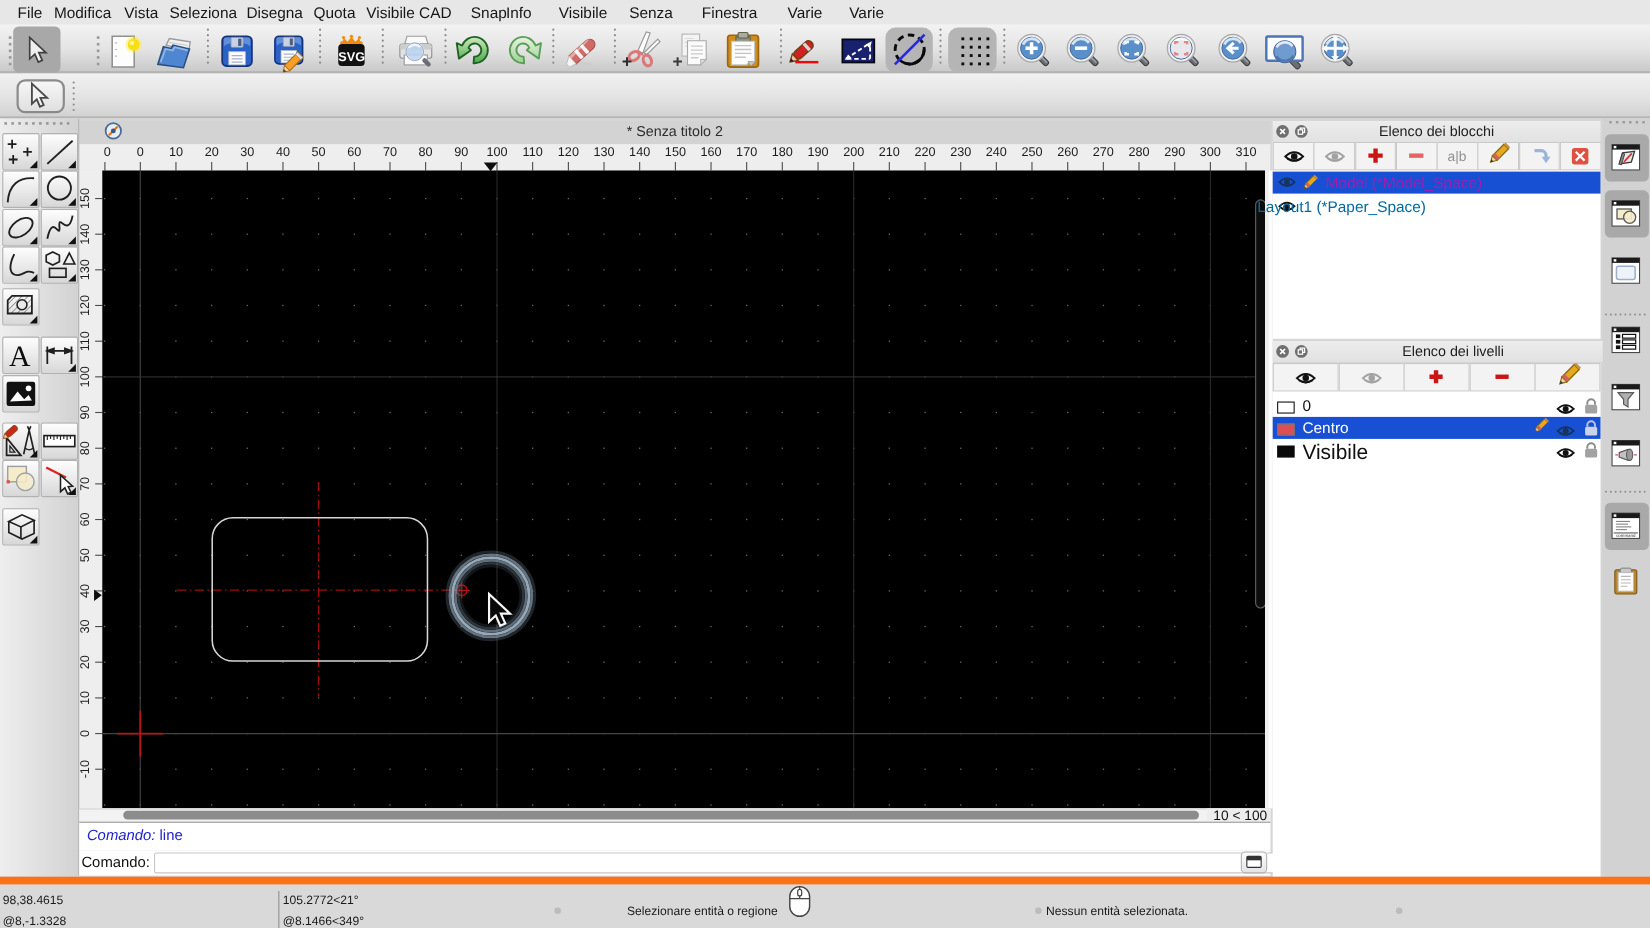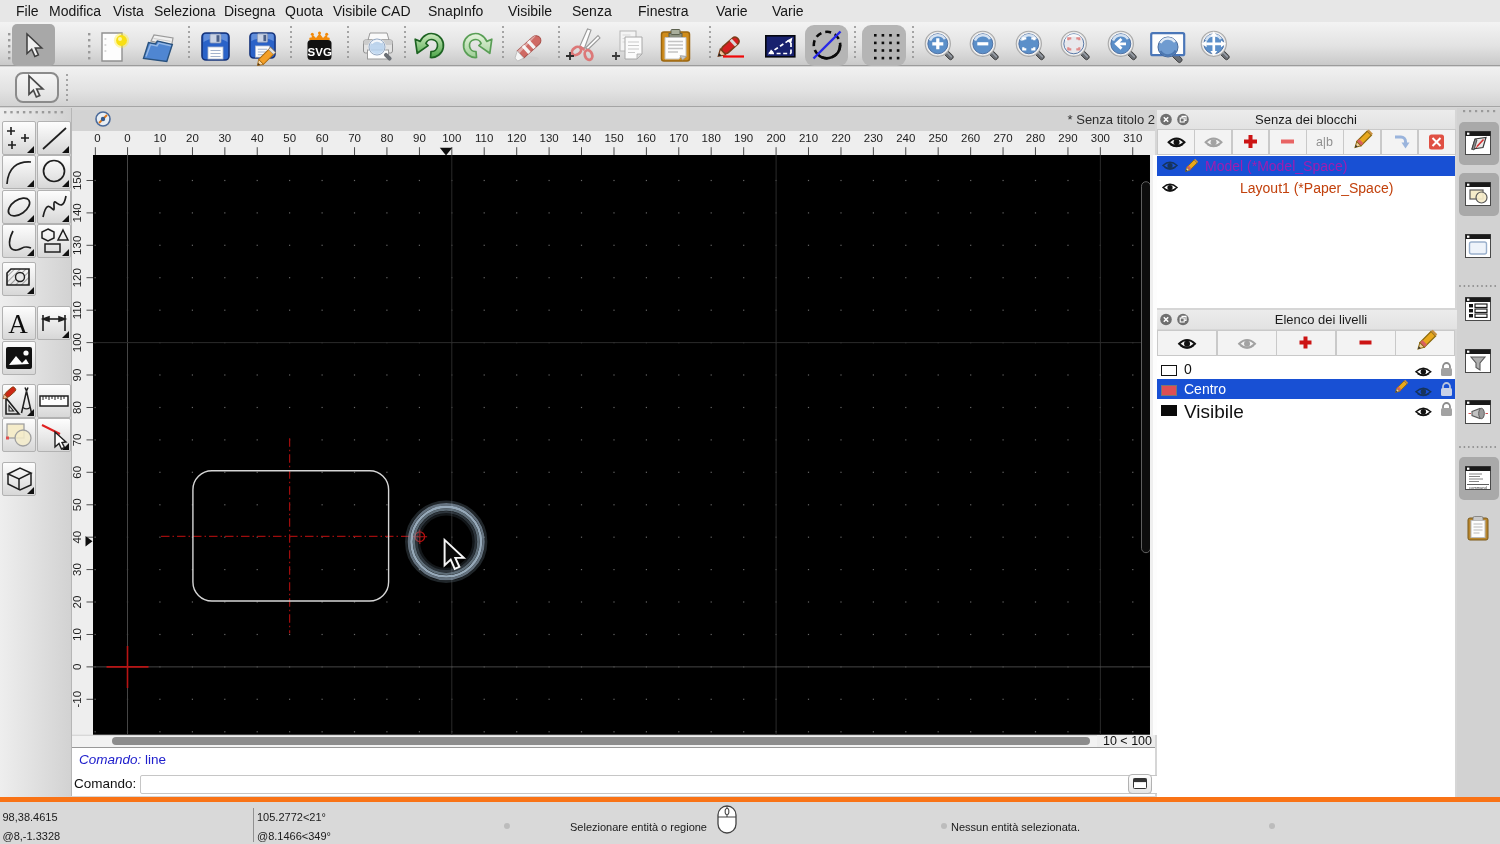--- a/index.html
+++ b/index.html
@@ -14,21 +14,21 @@
 .palette{position:absolute;left:0;top:108px;width:71px;height:689px;
   background:linear-gradient(90deg,#eeeeee,#d2d2d2)}
 .pbtn{position:absolute;width:34px;height:34px;border:1px solid #b2b2b2;border-radius:2px;
   background:linear-gradient(#fdfdfd,#e9e9e9 55%,#d7d7d7)}
 .mdi-title{position:absolute;left:72px;top:110px;width:1083px;height:21px;background:#d3d3d3;}
 .dock{position:absolute;background:#fff}
 .dhead{position:absolute;background:linear-gradient(#ececec,#e2e2e2);font-size:13px;color:#1c1c1c}
 .dbtn{position:absolute;background:#f3f3f3;border:1px solid #c9c9c9}
 .row-sel{background:#1850d4;color:#fff}
 .statusbar{position:absolute;left:0;top:797px;width:1500px;height:47px;background:#d9d9d9;
-  border-top:5px solid #f97316;font-size:11px;color:#1a1a1a}
+  border-top:7px solid #f97316;font-size:11px;color:#1a1a1a}
 .sdot{position:absolute;width:6px;height:6px;border-radius:3px;background:#bcbcbc}
 .cmdline{position:absolute;left:72px;top:747px;width:1083px;height:26px;background:#fff;
   border-top:1px solid #999;font-size:13.5px;color:#2020cc}
 .cmdrow{position:absolute;left:72px;top:773px;width:1083px;height:23px;background:#ffffff;font-size:13.5px;color:#111}
 </style></head><body>
 <div class="menubar">
     <div class="menu" style="left:16px">File</div>
     <div class="menu" style="left:49px">Modifica</div>
     <div class="menu" style="left:113px">Vista</div>
     <div class="menu" style="left:154px">Seleziona</div>
@@ -516,21 +516,21 @@
 <div class="pbtn" style="left:1.5px;top:462.2px"></div>
 <svg style="position:absolute;left:2.5px;top:463.2px;overflow:visible" width="32" height="32" viewBox="0 0 32 32">
     <g fill="none" stroke="#1f1f1f" stroke-width="1.5">
       <polygon points="5,11 17,5 28,10 16,16"></polygon>
       <path d="M5 11 v10 l12 6 11 -5 v-12"></path>
       <path d="M16 16 v11"></path>
     </g>
     <polygon points="24,31 31,31 31,24" fill="#111"></polygon>
   </svg>
 <div class="mdi-title">
-    <div style="position:absolute;left:0;right:0;top:2px;text-align:right;font-size:13px;color:#2d2d2d">* Senza titolo 2</div>
+    <div style="position:absolute;left:0;right:0;top:2px;text-align:center;font-size:13px;color:#2d2d2d">* Senza titolo 2</div>
   </div>
 <svg style="position:absolute;left:95px;top:111px;overflow:visible" width="16" height="16" viewBox="0 0 16 16">
     <circle cx="8" cy="8" r="7" fill="#e8eef4" stroke="#4a6a9a" stroke-width="1.6"></circle>
 <path d="M4 12 L12 4" stroke="#e07818" stroke-width="2"></path>
     <circle cx="8" cy="8" r="2.2" fill="#355a8c"></circle>
   </svg>
 <svg style="position:absolute;left:72px;top:131px;overflow:visible" width="1083" height="24.3" viewBox="0 0 1083 24.3">
     <rect x="0" y="0" width="1083" height="24.3" fill="#eeeeee"></rect>
     <line x1="23.299999999999997" y1="16.2" x2="23.299999999999997" y2="24" stroke="#4a4a4a"></line>
     <text x="25.499999999999996" y="11" font-size="11.5" fill="#1d1d1d" text-anchor="middle">0</text>
@@ -1268,21 +1268,21 @@
 <div class="cmdrow">
     <span style="position:absolute;left:2px;top:3px">Comando:</span>
 <div style="position:absolute;left:68px;top:2px;width:1057px;height:19px;background:#fff;border:1px solid #c6c6c6;border-radius:2px"></div>
 <div style="position:absolute;left:1056px;top:1px;width:24px;height:20px;background:linear-gradient(#fdfdfd,#e4e4e4);border:1px solid #b2b2b2;border-radius:4px"></div>
 </div>
 <svg style="position:absolute;left:1133px;top:778px;overflow:visible" width="14" height="11" viewBox="0 0 14 11">
     <rect x="0.5" y="0.5" width="13" height="10" rx="1" fill="#fff" stroke="#333"></rect>
     <rect x="0.5" y="0.5" width="13" height="3.6" fill="#333"></rect>
   </svg>
 <div class="dhead" style="left:1157px;top:110px;width:298px;height:19px">
-    <div style="position:absolute;left:0;right:0;top:2px;text-align:center">Senza dei blocchi</div>
+    <div style="position:absolute;left:0;right:0;top:2px;text-align:center">Elenco dei blocchi</div>
   </div>
 <svg style="position:absolute;left:1159.5px;top:112.5px;overflow:visible" width="30" height="13" viewBox="0 0 30 13">
     <circle cx="6" cy="6.5" r="5.8" fill="#6f6f6f"></circle>
     <path d="M3.8 4.3 l4.4 4.4 M8.2 4.3 l-4.4 4.4" stroke="#fff" stroke-width="1.5"></path>
     <circle cx="23" cy="6.5" r="5.8" fill="#6f6f6f"></circle>
     <rect x="20.2" y="5" width="4" height="4" fill="none" stroke="#fff" stroke-width="1.1"></rect>
     <path d="M22 5 v-1.6 h4 v4 h-1.6" fill="none" stroke="#fff" stroke-width="1.1"></path>
   </svg>
 <div class="abs" style="left:1157px;top:129px;width:298px;height:25.5px;background:#f3f3f3"></div>
 <div class="dbtn" style="left:1157.0px;top:129px;width:37.8px;height:25.5px"></div>
@@ -1352,21 +1352,21 @@
     </g>
   </svg>
 <div class="abs" style="left:1205px;top:157.5px;font-size:14px;color:#a21caf">Model (*Model_Space)</div>
 <svg style="position:absolute;left:1163px;top:181.5px;overflow:visible" width="16" height="11" viewBox="0 0 16 11">
     <g transform="translate(0,0.5) scale(1.0)" stroke="#111" fill="none">
       <path d="M0 5 Q7 -1.5 14 5 Q7 11.5 0 5 Z" stroke-width="1.5"></path>
       <circle cx="7" cy="5" r="2.6" fill="#111" stroke="none"></circle>
       <path d="M1.5 6.8 Q7 10.5 12.5 6.8" stroke-width="1.2"></path>
     </g>
   </svg>
-<div class="abs" style="left:1240px;top:179.5px;font-size:14px;color:#c2410c">Layout1 (*Paper_Space)</div>
+<div class="abs" style="left:1143px;top:179.5px;font-size:14px;color:#0369a1">Layout1 (*Paper_Space)</div>
 <div class="dhead" style="left:1157px;top:310px;width:328px;height:19px">
     <div style="position:absolute;left:0;right:0;top:2px;text-align:center">Elenco dei livelli</div>
   </div>
 <svg style="position:absolute;left:1159.5px;top:312.5px;overflow:visible" width="30" height="13" viewBox="0 0 30 13">
     <circle cx="6" cy="6.5" r="5.8" fill="#6f6f6f"></circle>
     <path d="M3.8 4.3 l4.4 4.4 M8.2 4.3 l-4.4 4.4" stroke="#fff" stroke-width="1.5"></path>
     <circle cx="23" cy="6.5" r="5.8" fill="#6f6f6f"></circle>
     <rect x="20.2" y="5" width="4" height="4" fill="none" stroke="#fff" stroke-width="1.1"></rect>
     <path d="M22 5 v-1.6 h4 v4 h-1.6" fill="none" stroke="#fff" stroke-width="1.1"></path>
   </svg>

